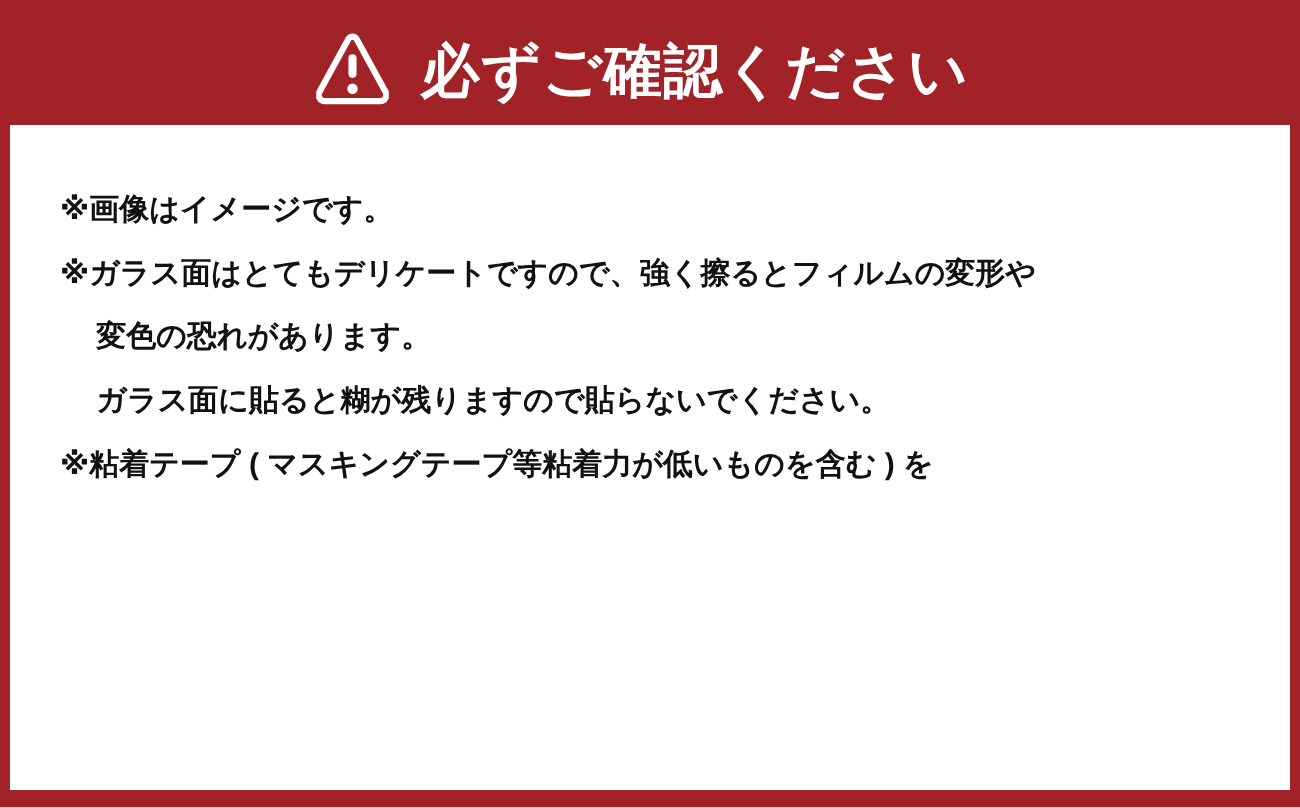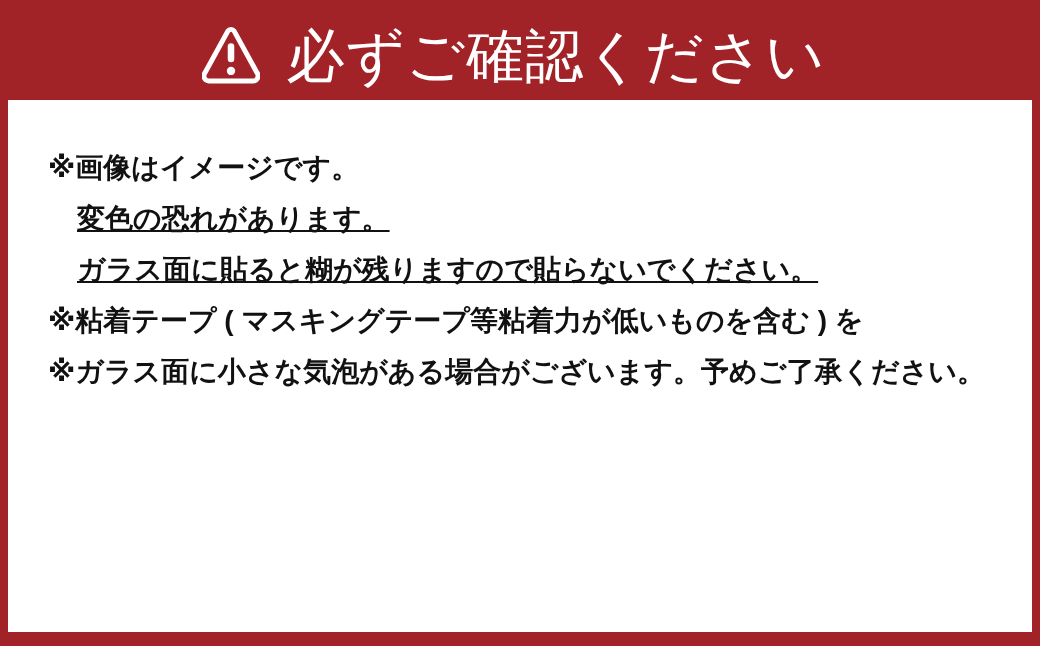--- a/index.html
+++ b/index.html
@@ -33,52 +33,51 @@
   }
   .banner .icon{
     display:inline-flex;
     width:58px;
     height:62px;
     flex:0 0 auto;
   }
   .banner-title{
     margin:12px;
     color:#FFFFFF;
-    font-size:58px;
-    font-weight:normal;
+    font-size:47px;
+    font-weight:bold;
     line-height:1;
     letter-spacing:1px;
     white-space:nowrap;
   }
   
   .panel{
     position:absolute;
     top:100px;
     left:8px;
     right:8px;
     bottom:14px;
     box-sizing:border-box;
     background:var(--panel-bg);
     padding:42px 20px 0 40px;
     overflow:hidden;
   }
   .notice{
     margin:0;
     color:var(--text-color);
-    font-size:28px;
+    font-size:24px;
     font-weight:bold;
     line-height:51px;
   }
   .notice .line{
     display:block;
     white-space:nowrap;
   }
   .notice .line.cont{
     padding-left:29px;
-    text-decoration:underline;
   }
 </style>
 </head>
 <body>
 
 <div class="page">
 
   <header class="banner">
     <span class="icon">
       <svg viewBox="0 0 64 68" width="58" height="62" aria-hidden="true">
@@ -90,27 +89,25 @@
     <h1 class="banner-title">必ずご確認ください</h1>
   </header>
 
   <main class="panel">
 
     <p class="notice">
       <span class="line">※画像はイメージです。</span>
     </p>
 
     <p class="notice">
+      <span class="line">※ガラス面はとてもデリケートですので、強く擦るとフィルムの変形や</span>
       <span class="line cont">変色の恐れがあります。</span>
     </p>
 
 
     <p class="notice">
       <span class="line cont">ガラス面に貼ると糊が残りますので貼らないでください。</span>
       <span class="line">※粘着テープ ( マスキングテープ等粘着力が低いものを含む ) を</span>
     </p>
 
-    <p class="notice">
-      <span class="line">※ガラス面に小さな気泡がある場合がございます。予めご了承ください。</span>
-    </p>
 
   </main>
 </div>
 
 </body></html>

